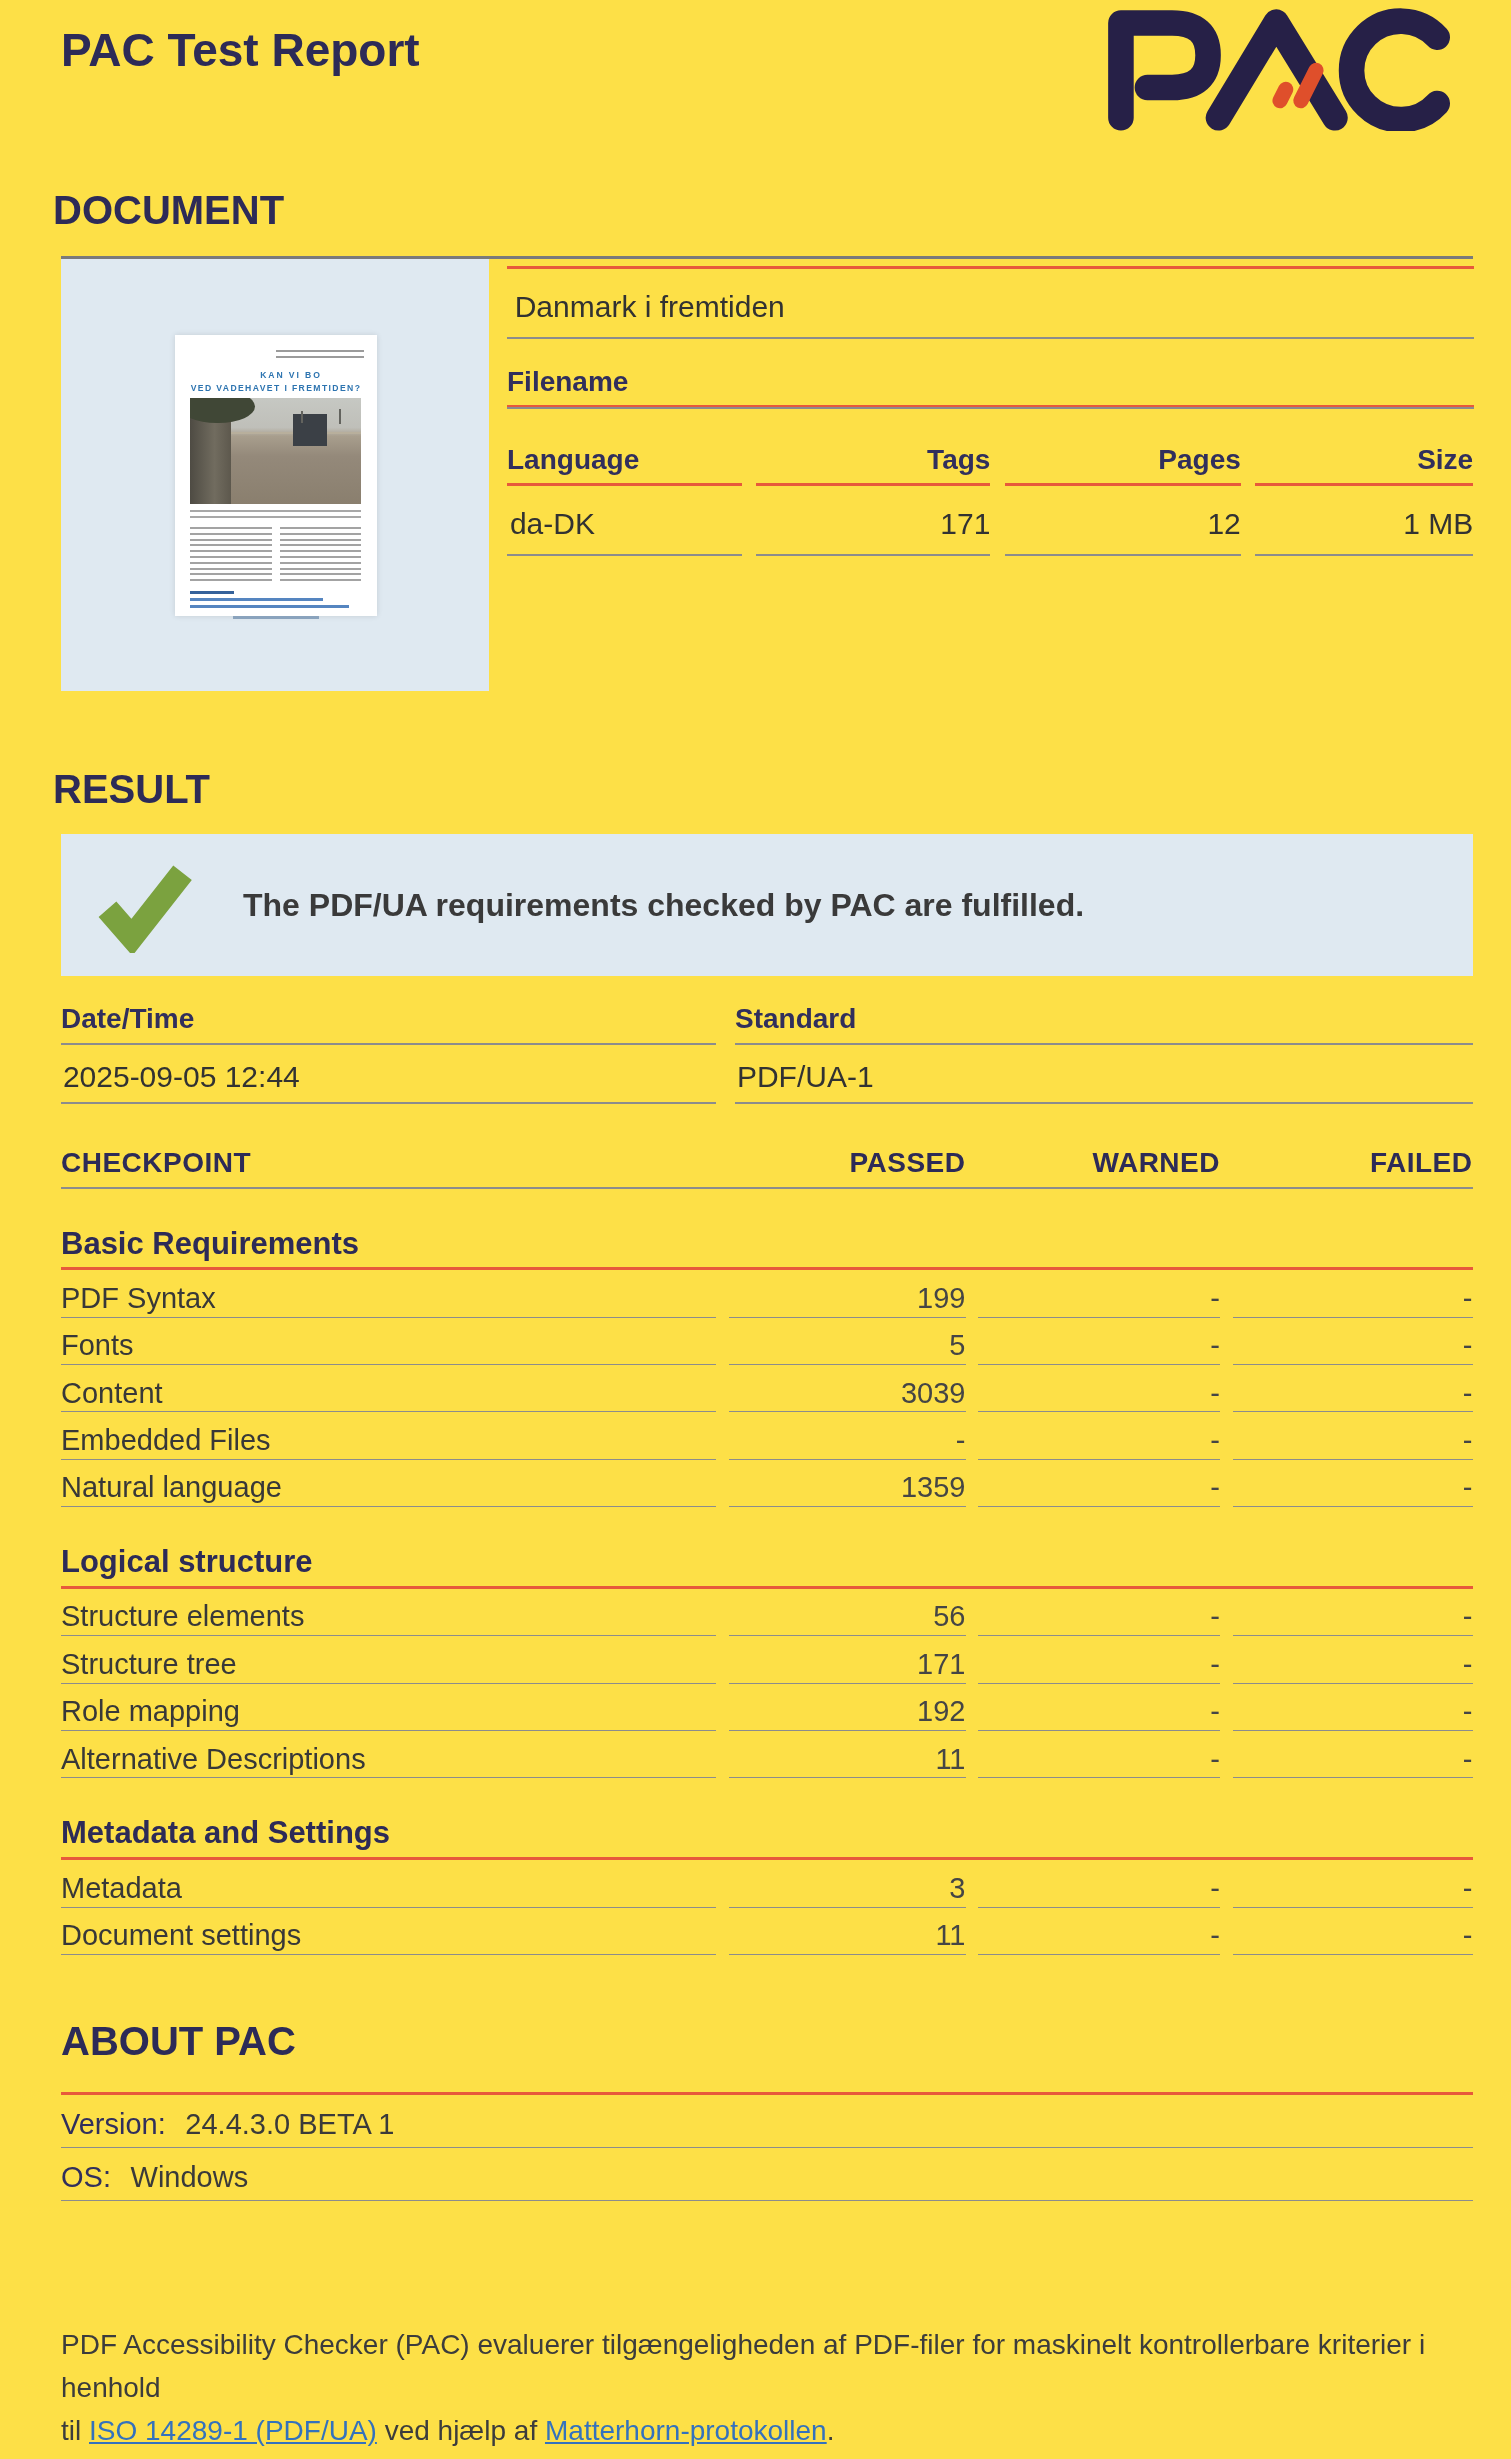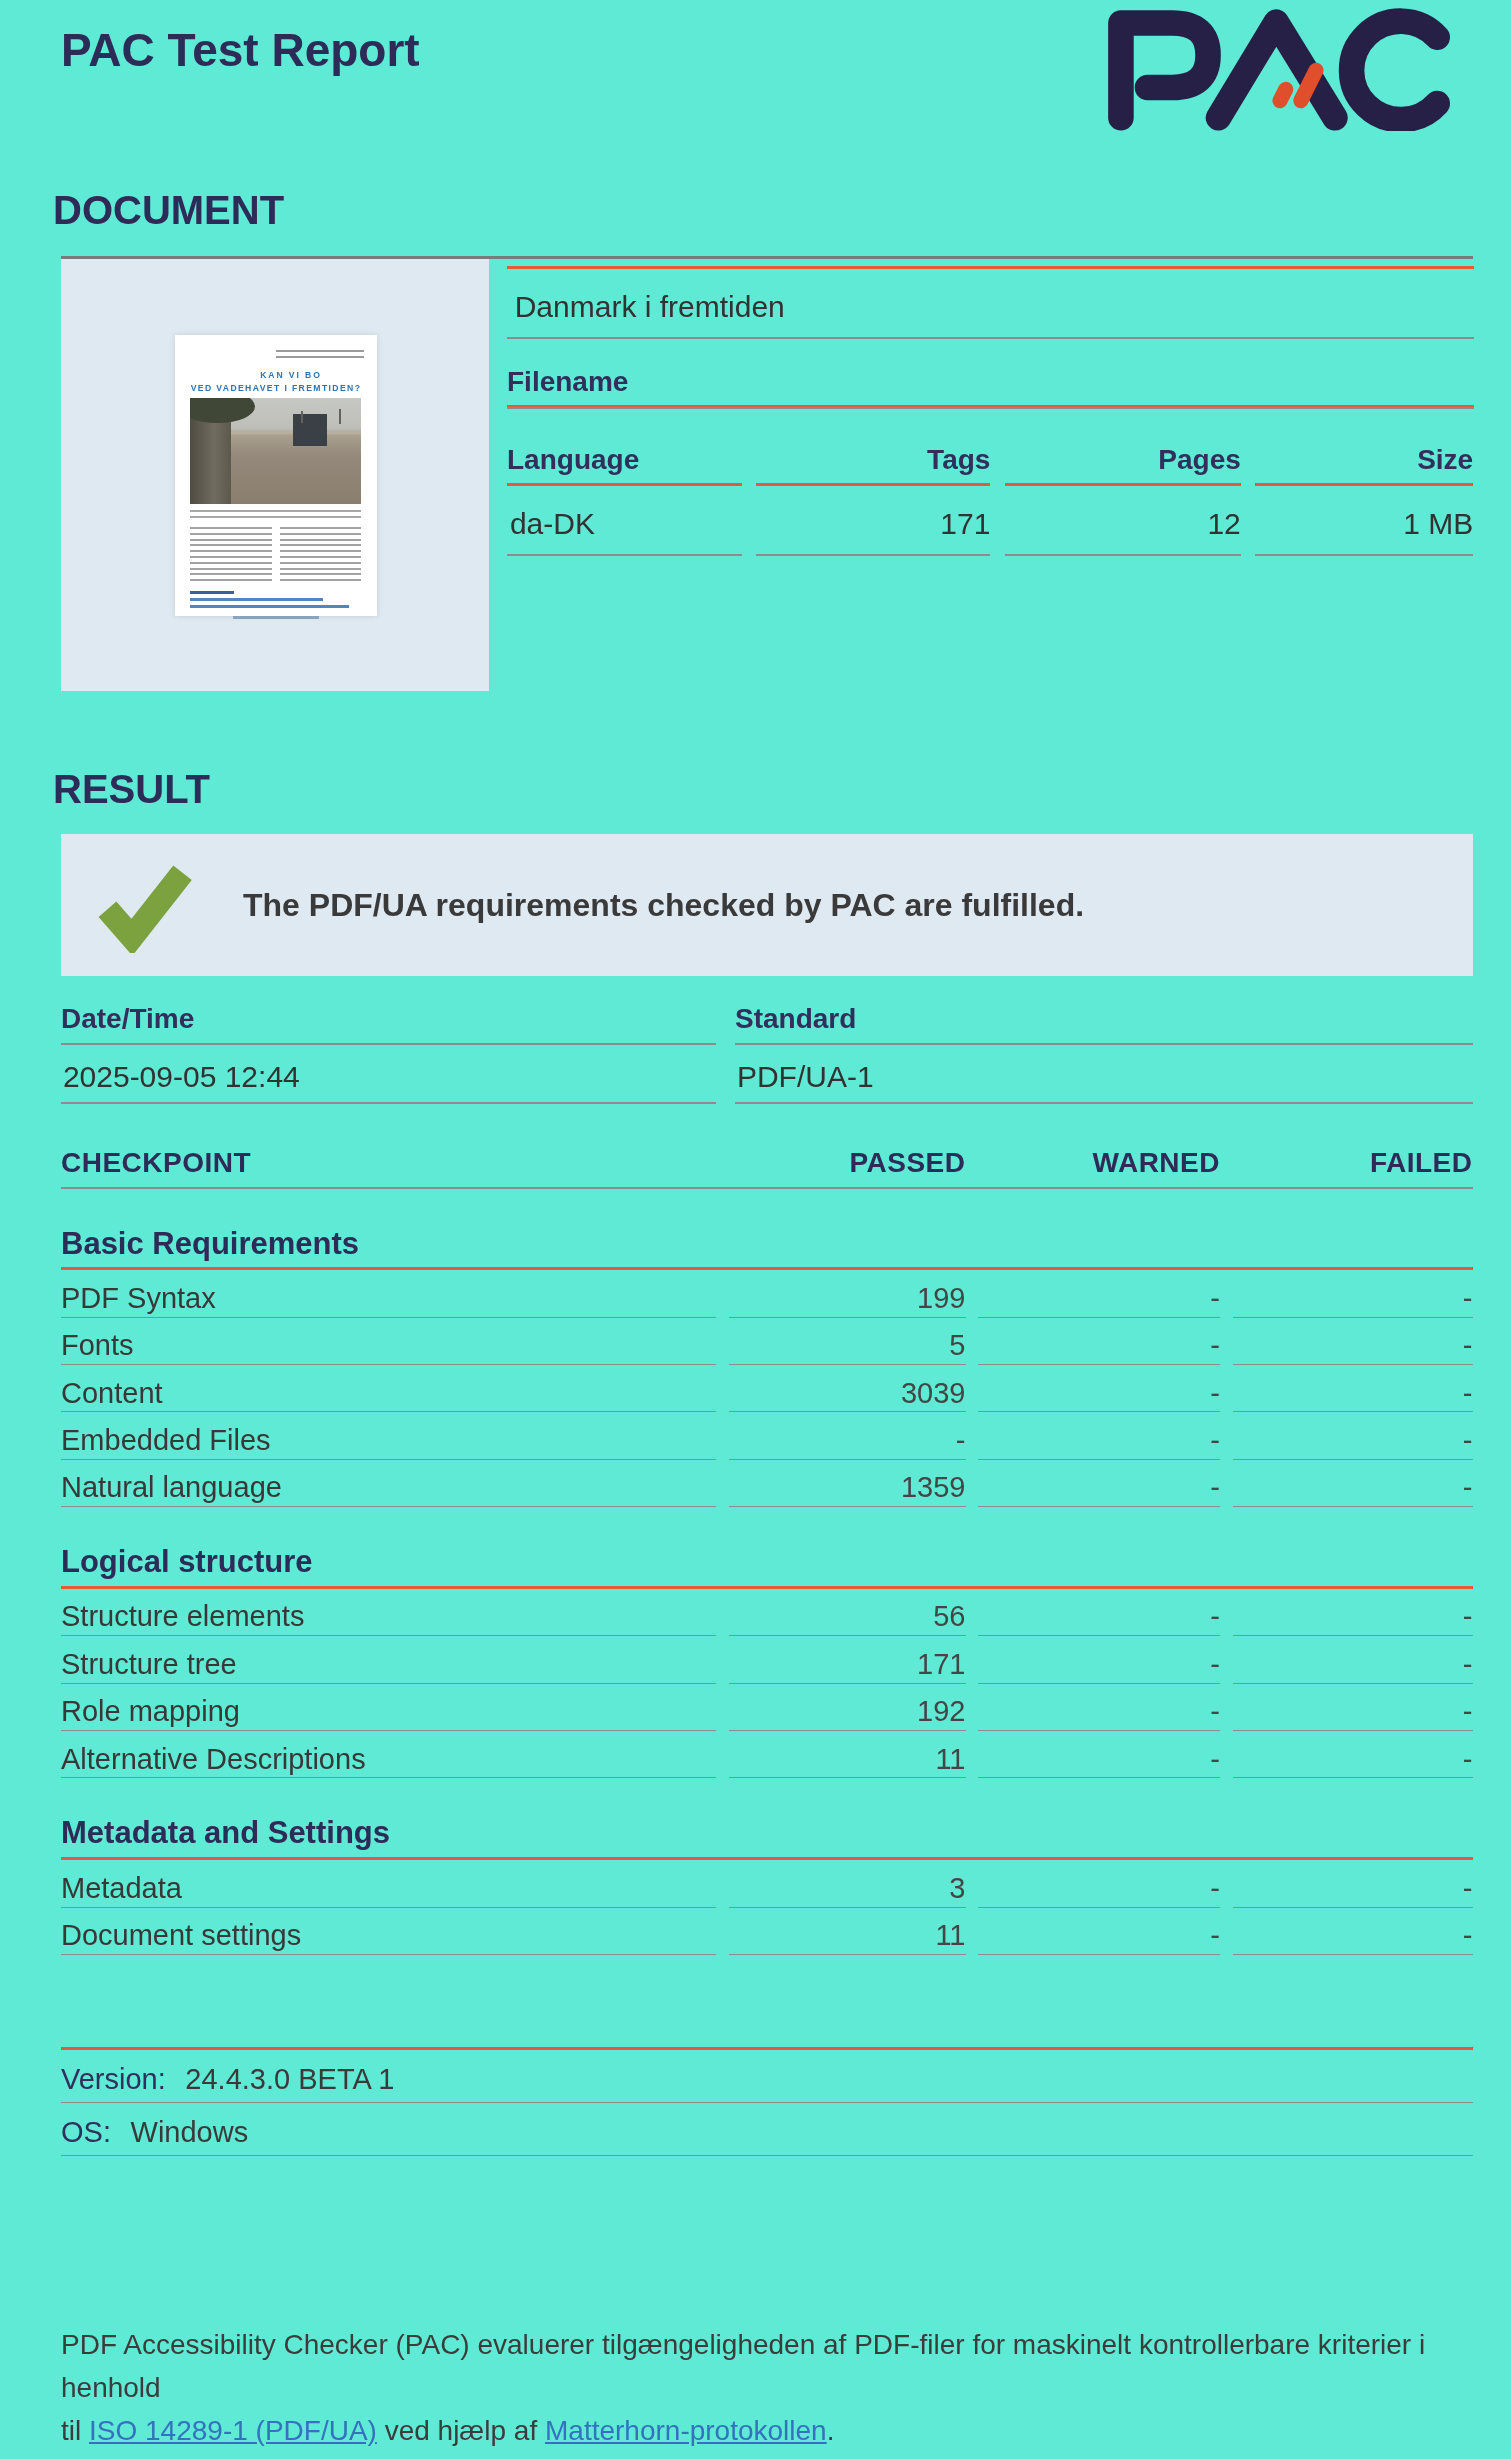--- a/index.html
+++ b/index.html
@@ -1,16 +1,16 @@
 <!DOCTYPE html>
 <html><head>
 <meta charset="utf-8">
 <style>
   html,body{margin:0;padding:0;background:#ffffff;}
-  .page{position:relative;width:1511px;height:2459px;background:#5eead4;overflow:hidden;
+  .page{position:relative;width:1511px;height:2459px;background:#fde047;overflow:hidden;
         font-family:"Liberation Sans","DejaVu Sans",sans-serif;color:#3a3a3a;}
 
   
   .h1{position:absolute;left:61px;top:23px;font-size:46px;font-weight:700;color:#2d2b57;letter-spacing:0px;}
   .logo{position:absolute;top:5.8px;right:56px;width:367px;height:125px;}
 
   
   .h2{position:absolute;left:53px;font-size:40px;font-weight:700;color:#2d2b57;}
   .rule-grey{height:1.9px;background:#8c8c8c;}
   .rule-orange{height:2.9px;background:#e7593b;}
@@ -277,20 +277,21 @@
     </div>
     <div class="trow">
       <div class="cell c1">Document settings</div>
       <div class="cell c2 num">11</div>
       <div class="cell c3 num">-</div>
       <div class="cell c4 num">-</div>
     </div>
   </div>
 
   <div class="about">
+    <div class="h2" style="position:static;">ABOUT PAC</div>
     <div class="rule-orange"></div>
     <div class="a-row">
       <span class="a-label">Version:</span>
       <span class="a-value">24.4.3.0 BETA 1</span>
     </div>
     <div class="a-row">
       <span class="a-label">OS:</span>
       <span class="a-value">Windows</span>
     </div>
   </div>

